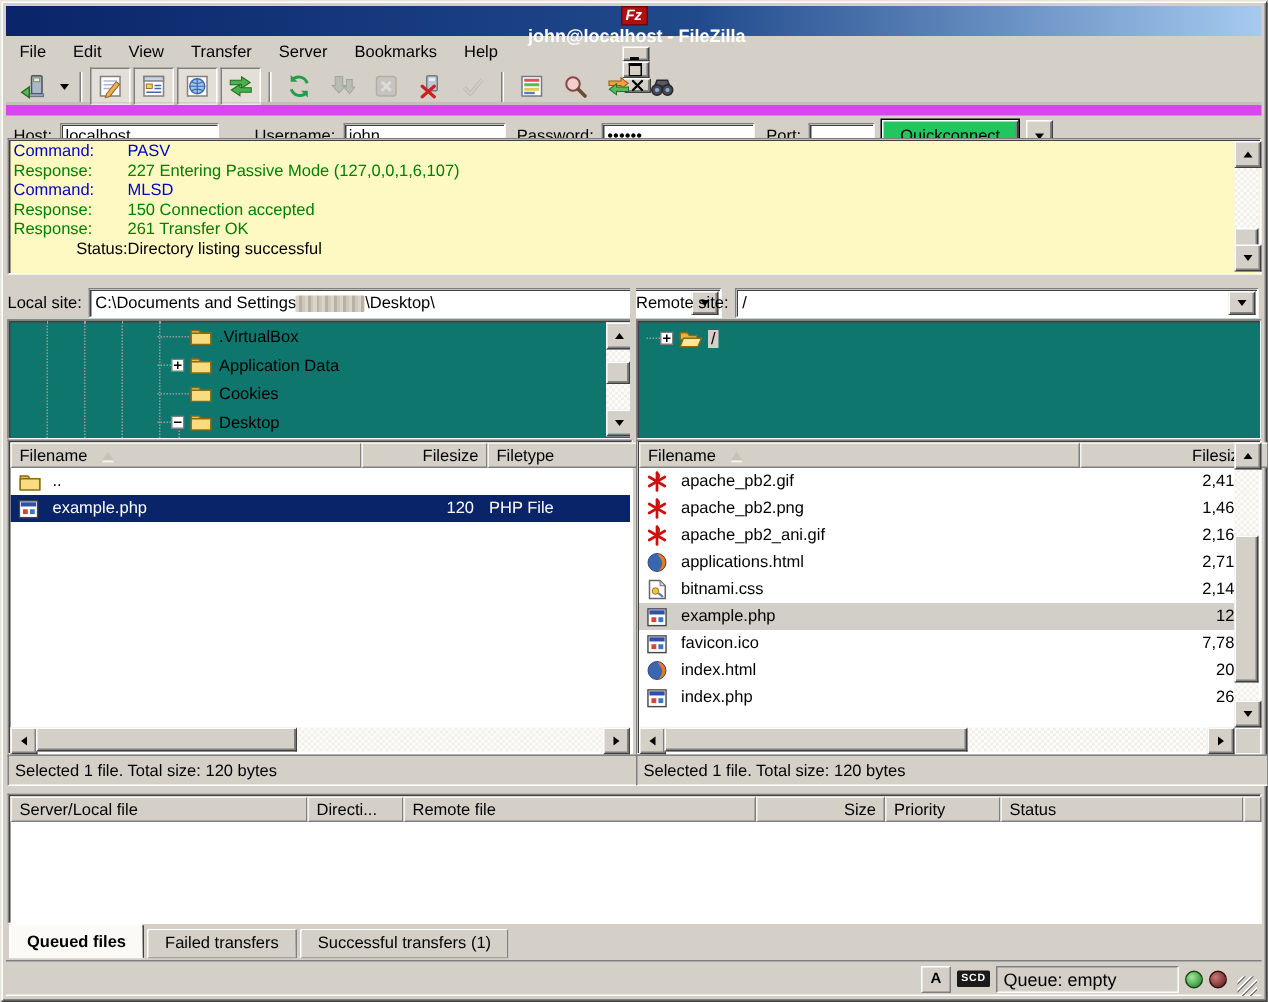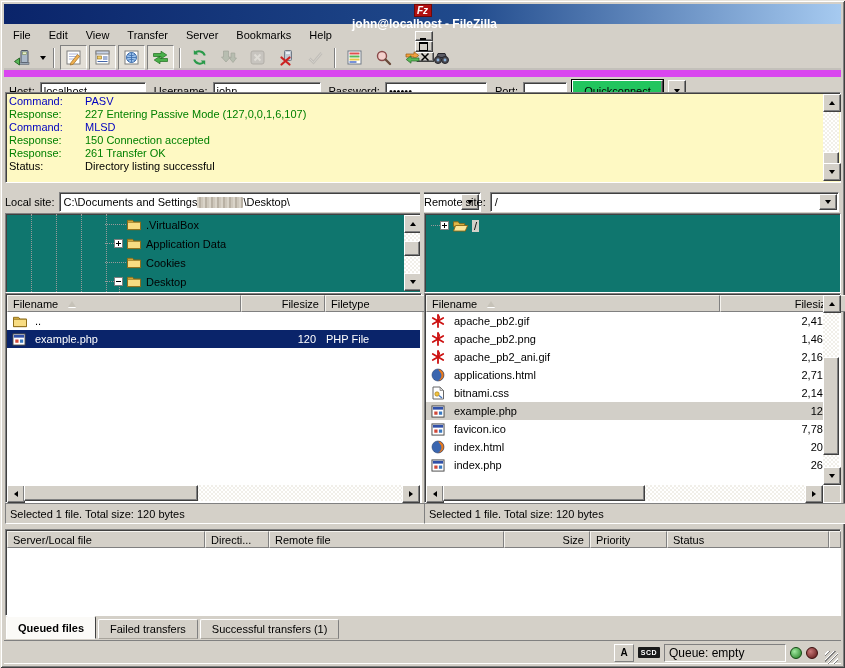--- a/index.html
+++ b/index.html
@@ -39,21 +39,21 @@
     font-family:"Liberation Sans",sans-serif;font-size:11px;padding:1px 3px;}
   .qc-btn{height:20px;padding:0 11px;display:flex;align-items:center;outline:1px solid #000;
     background:#22c55e;border:1px solid;border-color:#fff #404040 #404040 #fff;box-shadow:inset -1px -1px 0 #808080;}
   .qc-dd{width:16px;height:20px;display:flex;align-items:center;justify-content:center;
     background:#d4d0c8;border:1px solid;border-color:#fff #404040 #404040 #fff;box-shadow:inset -1px -1px 0 #808080;}
   
   .log{position:absolute;left:5px;top:92px;width:834px;height:89px;background:#fef9c3;}
   .log-content{position:absolute;left:3px;top:2px;right:20px;bottom:2px;overflow:hidden;}
   .log-line{display:flex;height:13px;line-height:13px;white-space:nowrap;}
   .log-label{width:76px;flex:none;}
-  .c-command{color:#0000c0;} .c-response{color:#008000;} .c-status{color:#000;}
+  .c-command{color:#0000c0;} .c-response{color:#008000;} .c-status{color:#000;text-align:right;}
   
   .scroll{position:absolute;background:#f1efe9;
     background-image:linear-gradient(45deg,#fff 25%,transparent 25%,transparent 75%,#fff 75%),linear-gradient(45deg,#fff 25%,transparent 25%,transparent 75%,#fff 75%);
     background-size:4px 4px;background-position:0 0,2px 2px;}
   .sb-btn{position:absolute;width:16px;height:16px;display:flex;align-items:center;justify-content:center;
     background:#d4d0c8;border:1px solid;border-color:#fff #404040 #404040 #fff;box-shadow:inset -1px -1px 0 #808080;}
   .sb-thumb{position:absolute;background:#d4d0c8;border:1px solid;border-color:#fff #404040 #404040 #fff;box-shadow:inset -1px -1px 0 #808080;}
   
   .site-row{position:absolute;top:192px;height:20px;display:flex;align-items:center;gap:4px;}
   .combo{flex:1;height:18px;background:#fff;border:1px solid;border-color:#808080 #fff #fff #808080;box-shadow:inset 1px 1px 0 #404040;
@@ -258,21 +258,21 @@
           <circle cx="12" cy="11" r="3.5" fill="#4a4a52" stroke="#26262c"></circle>
           <circle cx="5" cy="11" r="1.4" fill="#8ab0d8"></circle>
           <circle cx="12" cy="11" r="1.4" fill="#8ab0d8"></circle>
         </svg>
       </div>
     </div>
 
   <div class="qcbar">
     <span class="qc-label"><u>H</u>ost:</span>
     <input class="qc-input" style="width: 98px;" value="localhost">
-    <span class="qc-label" style="margin-left:3px"><u>U</u>sername:</span>
+    <span class="qc-label" style="margin-left:19px"><u>U</u>sername:</span>
     <input class="qc-input" style="width: 100px;" value="john">
     <span class="qc-label" style="margin-left:3px">Pass<u>w</u>ord:</span>
     <input class="qc-input" style="width: 94px;" value="••••••">
     <span class="qc-label" style="margin-left:3px"><u>P</u>ort:</span>
     <input class="qc-input" style="width: 36px;" value="">
     <div class="qc-btn">
         <span><u>Q</u>uickconnect</span>
       </div>
     <div class="qc-dd">
         <span class="arr-down"></span>

